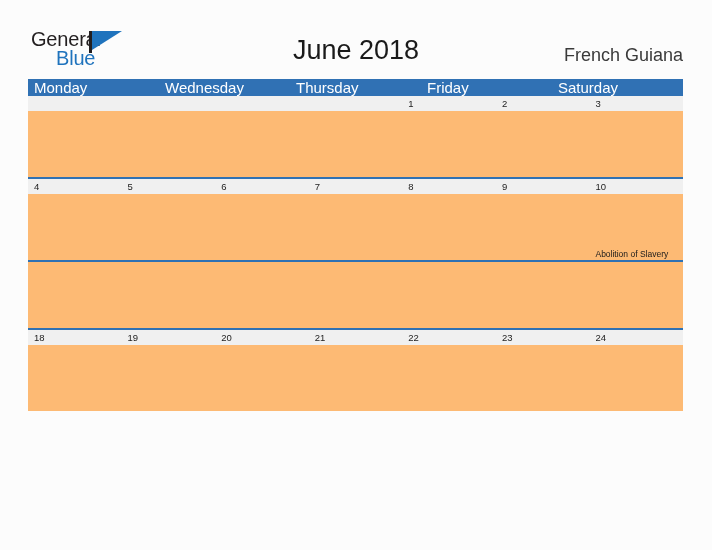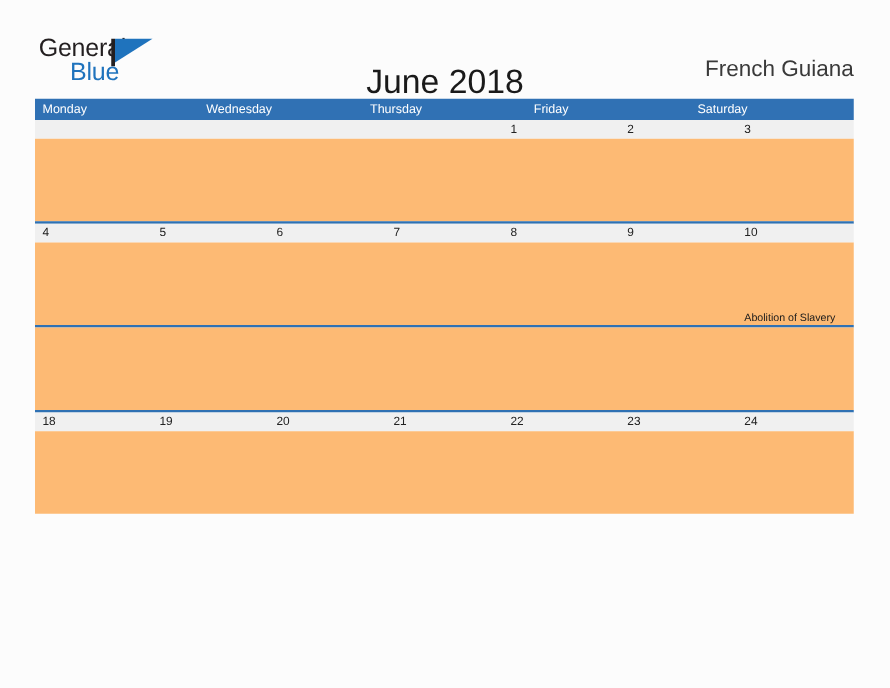--- a/index.html
+++ b/index.html
@@ -69,21 +69,21 @@
     top: 2px;
     width: 0;
     height: 0;
     border-left: 30px solid #1f73bd;
     border-bottom: 19px solid transparent;
   }
 
   .cal-title {
     position: absolute;
     left: 0;
-    top: 49px;
+    top: 34px;
     width: 712px;
     text-align: center;
     font-size: 27px;
     color: #1a1a1a;
     font-weight: normal;
     line-height: 32px;
   }
 
   .country {
     position: absolute;
@@ -104,21 +104,21 @@
 
   .weekday-row {
     display: flex;
     width: 100%;
     background: #3071b4;
     height: 17px;
   }
   .weekday {
     flex: 1 1 0;
     color: #ffffff;
-    font-size: 10px;
+    font-size: 15px;
     line-height: 17px;
     padding-left: 6px;
     box-sizing: border-box;
     white-space: nowrap;
     overflow: hidden;
   }
 
   .week {
     width: 100%;
   }

